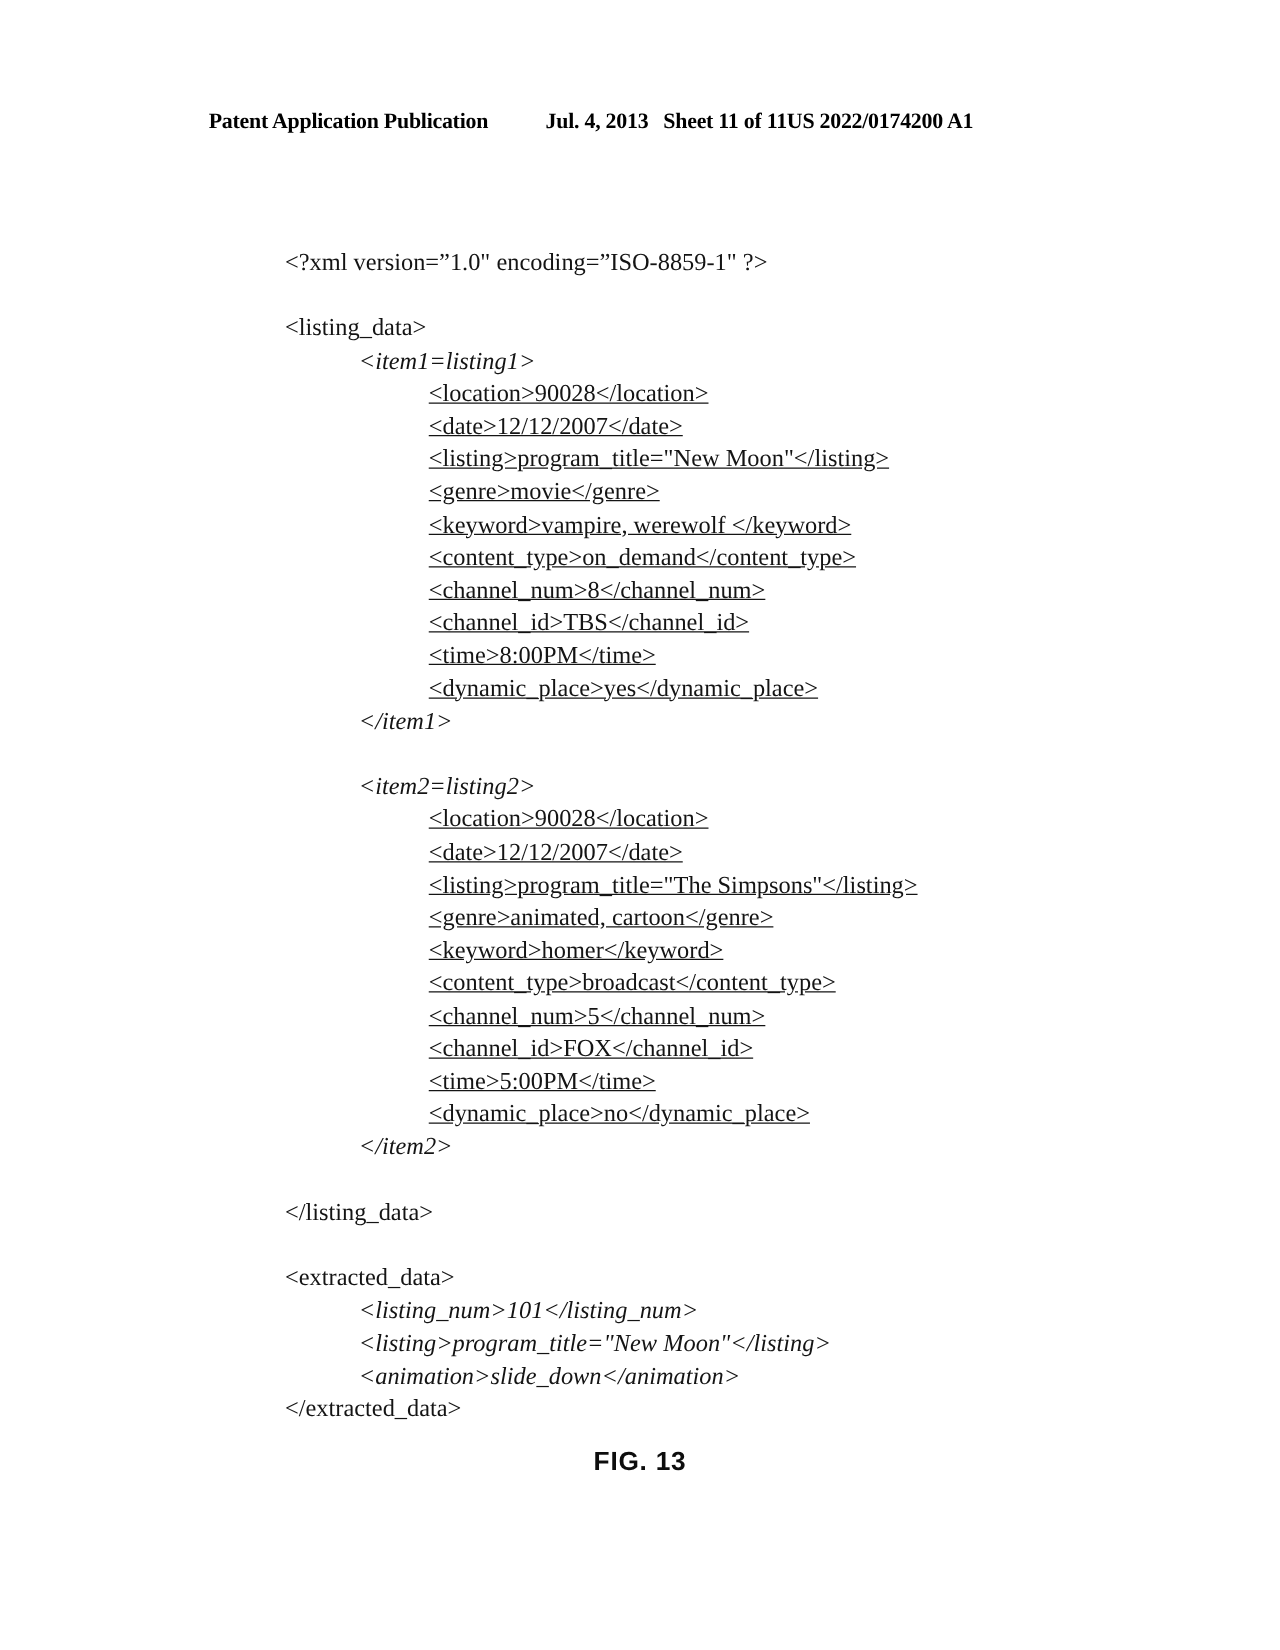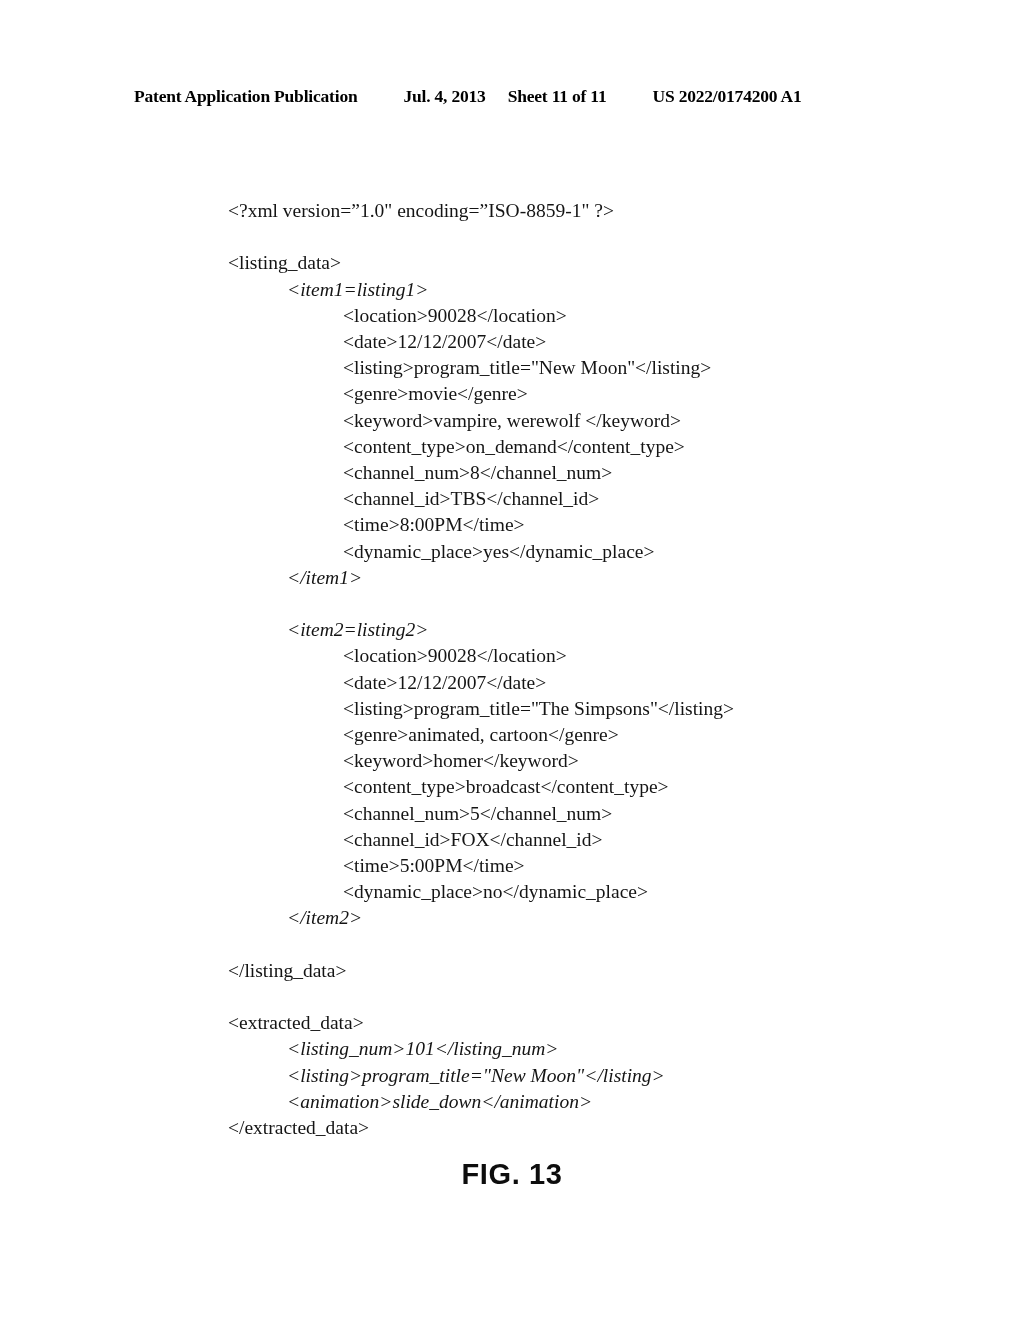--- a/index.html
+++ b/index.html
@@ -24,23 +24,23 @@
     left: 134px;
     width: 756px;
     font-family: "Liberation Serif", serif;
     font-weight: bold;
     font-size: 17.5px;
     letter-spacing: -0.2px;
     white-space: nowrap;
     display: flex;
     align-items: baseline;
   }
-  .hdr-pub      { margin-right: 46px; }
-  .hdr-date     { margin-right: 22px; }
-  .hdr-sheet    { margin-right: 46px; }
+  .hdr-pub      { margin-right: 46px; margin-left: 33px; }
+  .hdr-date     { margin-right: 12px; }
+  .hdr-sheet    { }
   .hdr-patno    { }
 
   
   .code-block {
     position: absolute;
     top: 198px;
     left: 228px;
     width: 740px;
     font-family: "Liberation Serif", serif;
     font-size: 19.5px;
@@ -51,32 +51,32 @@
   .code-line {
     white-space: pre;
     min-height: 26.2px;
   }
   .code-line.blank {
     height: 26.2px;
   }
   
   .ind0 { padding-left: 0px;  }
   .ind1 { padding-left: 59px; font-style: italic; }
-  .ind2 { padding-left: 115px; }
+  .ind2 { padding-left: 115px; text-decoration: underline; }
 
   
   .fig-caption {
     position: absolute;
     top: 1158px;
     left: 0;
     width: 1024px;
     text-align: center;
     font-family: "Liberation Sans", sans-serif;
     font-weight: bold;
-    font-size: 29px;
+    font-size: 21px;
     letter-spacing: 0.6px;
     color: #0d0d0d;
   }
 </style>
 </head>
 <body>
 
 <div class="page-header">
   <span class="hdr-pub">Patent Application Publication</span>
   <span class="hdr-date">Jul. 4, 2013</span>

